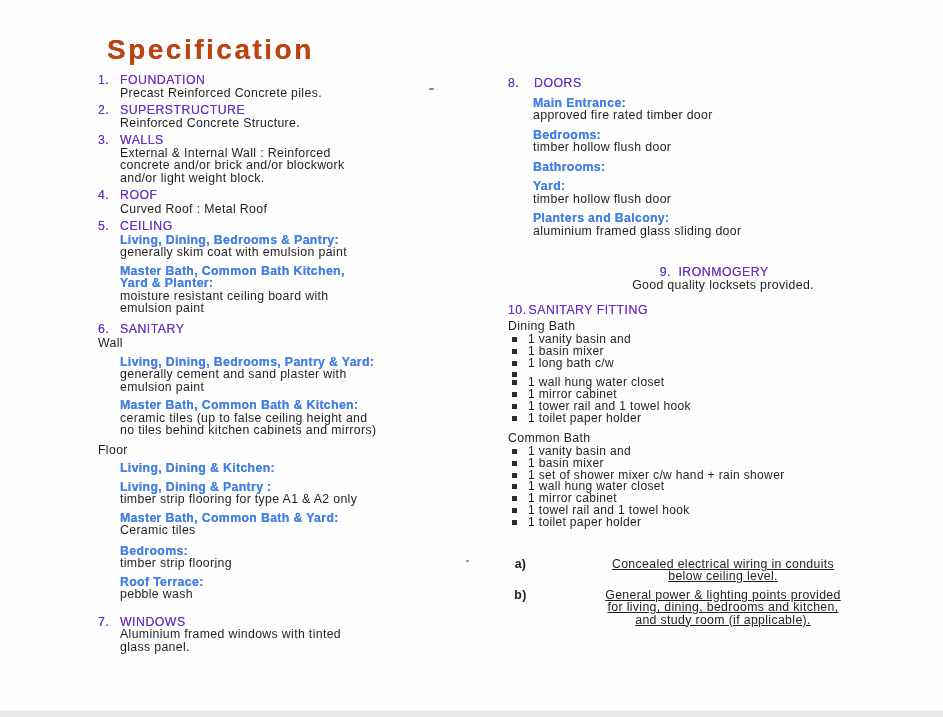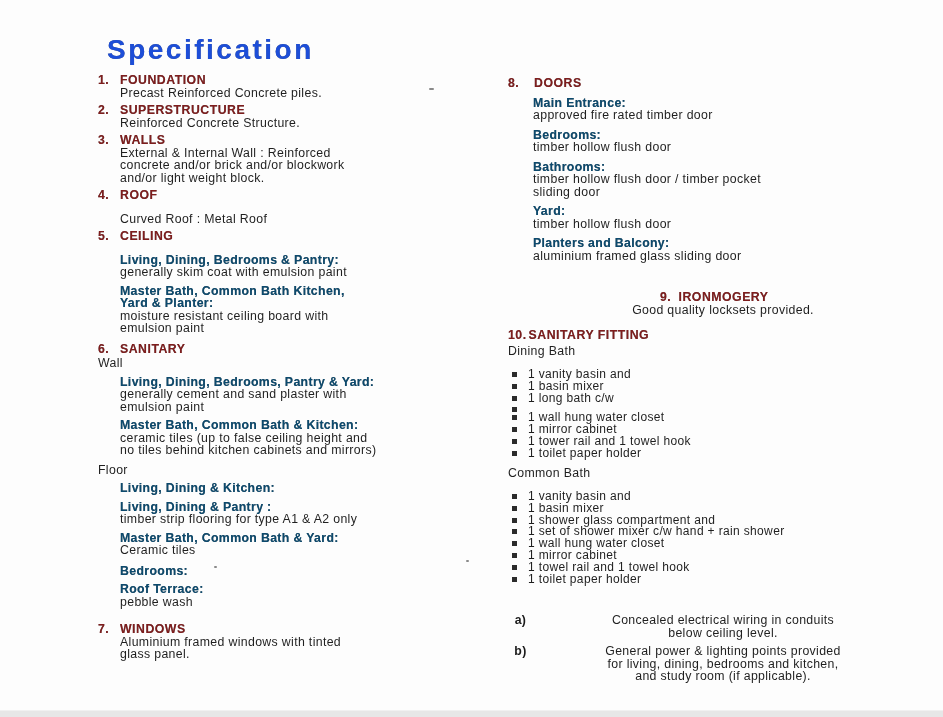--- a/index.html
+++ b/index.html
@@ -8,51 +8,51 @@
     background:#ffffff;
     font-family:"Liberation Sans", sans-serif;
     color:#222;
     position:relative;
     overflow:hidden;
   }
   .page{position:absolute;inset:0;background:#fdfdfd;}
   .title{
     position:absolute;left:107px;top:34px;
     font-size:28px;font-weight:bold;letter-spacing:2.5px;
-    color:#1d4ed8;
+    color:#c2410c;
     text-shadow:0 0 .6px rgba(0,0,0,.55);
   }
   .col{
     position:absolute;
     font-size:12.3px;line-height:12.5px;letter-spacing:.35px;
     color:#1f1f1f;
   }
   .col-left{left:98px;top:74px;width:368px;}
   .col-right{left:508px;top:77px;width:405px;}
   .pre{white-space:pre-line;}
   .sec{margin-bottom:5px;}
-  .sec-head{font-weight:bold;color:#7f1d1d;letter-spacing:.5px;text-shadow:0 0 .4px rgba(0,0,0,.5);}
+  .sec-head{font-weight:normal;color:#6d28d9;letter-spacing:.5px;text-shadow:0 0 .4px rgba(0,0,0,.5);}
   .num{display:inline-block;min-width:22px;}
   .col-right .num{min-width:26px;}
   .tight .num{min-width:0;margin-right:2px;}
   .indent{margin-left:22px;}
   .col-right .indent{margin-left:25px;}
   .sub{margin-top:6px;}
   .col-right .sub{margin-top:7px;}
-  .sub-head{font-weight:bold;color:#0c4a6e;text-shadow:0 0 .4px rgba(0,0,0,.5);}
+  .sub-head{font-weight:bold;color:#3b82f6;text-shadow:0 0 .4px rgba(0,0,0,.5);}
   .plain-label{margin-top:7px;}
-  .mt1{margin-top:11px;} .mt2{margin-top:2px;} .mt3{margin-top:3px;} .mt8{margin-top:8px;}
+  .mt1{margin-top:1px;} .mt2{margin-top:2px;} .mt3{margin-top:3px;} .mt8{margin-top:8px;}
   .mt11{margin-top:29px;text-align:center;} .mt13{margin-top:13px;} .mt14{margin-top:15px;}
-  .bullet-list{margin-top:12px;margin-left:4px;}
+  .bullet-list{margin-top:2px;margin-left:4px;}
   .bullet-row{display:flex;align-items:flex-start;line-height:11.8px;font-size:12px;}
   .bullet{flex:none;width:5px;height:5px;background:#2b2b2b;display:inline-block;margin:3px 11px 0 0;}
   .point{display:flex;margin-top:7px;}
   .point.second{margin-top:6px;}
   .letter{flex:none;width:25px;font-weight:bold;color:#1a1a1a;}
-  .point-text{flex:1;}
+  .point-text{flex:1;text-decoration:underline;}
   .speck{position:absolute;background:#8a8a8a;border-radius:1px;}
   .bottom-edge{position:absolute;left:0;right:0;bottom:0;height:6px;background:#e7e7e7;border-top:1px solid #f1f1f1;}
 </style>
 </head>
 <body>
 
 <div class="page">
 
   <div class="title">Specification</div>
 
@@ -114,20 +114,21 @@
       <div class="indent sub">
         <div class="sub-head pre">Living, Dining &amp; Pantry :</div>
         <div class="pre">timber strip flooring for type A1 &amp; A2 only</div>
       </div>
       <div class="indent sub">
         <div class="sub-head pre">Master Bath, Common Bath &amp; Yard:</div>
         <div class="pre">Ceramic tiles</div>
       </div>
       <div class="indent sub mt8">
         <div class="sub-head pre">Bedrooms:</div>
+        <div class="pre">timber strip flooring</div>
       </div>
       <div class="indent sub">
         <div class="sub-head pre">Roof Terrace:</div>
         <div class="pre">pebble wash</div>
       </div>
     </div>
 
     <div class="sec mt14">
       <div class="sec-head"><span class="num">7.</span><span>WINDOWS</span></div>
       <div class="indent pre">Aluminium framed windows with tinted
@@ -143,22 +144,20 @@
       <div class="indent sub mt8">
         <div class="sub-head pre">Main Entrance:</div>
         <div class="pre">approved fire rated timber door</div>
       </div>
       <div class="indent sub">
         <div class="sub-head pre">Bedrooms:</div>
         <div class="pre">timber hollow flush door</div>
       </div>
       <div class="indent sub">
         <div class="sub-head pre">Bathrooms:</div>
-        <div class="pre">timber hollow flush door / timber pocket
-sliding door</div>
       </div>
       <div class="indent sub">
         <div class="sub-head pre">Yard:</div>
         <div class="pre">timber hollow flush door</div>
       </div>
       <div class="indent sub">
         <div class="sub-head pre">Planters and Balcony:</div>
         <div class="pre">aluminium framed glass sliding door</div>
       </div>
     </div>
@@ -208,24 +207,20 @@
 
       <div class="plain-label">Common Bath</div>
       <div class="bullet-list">
         <div class="bullet-row">
             <span class="bullet"></span>
             <span>1 vanity basin and</span>
           </div>
         <div class="bullet-row">
             <span class="bullet"></span>
             <span>1 basin mixer</span>
-          </div>
-        <div class="bullet-row">
-            <span class="bullet"></span>
-            <span>1 shower glass compartment and</span>
           </div>
         <div class="bullet-row">
             <span class="bullet"></span>
             <span>1 set of shower mixer c/w hand + rain shower</span>
           </div>
         <div class="bullet-row">
             <span class="bullet"></span>
             <span>1 wall hung water closet</span>
           </div>
         <div class="bullet-row">

